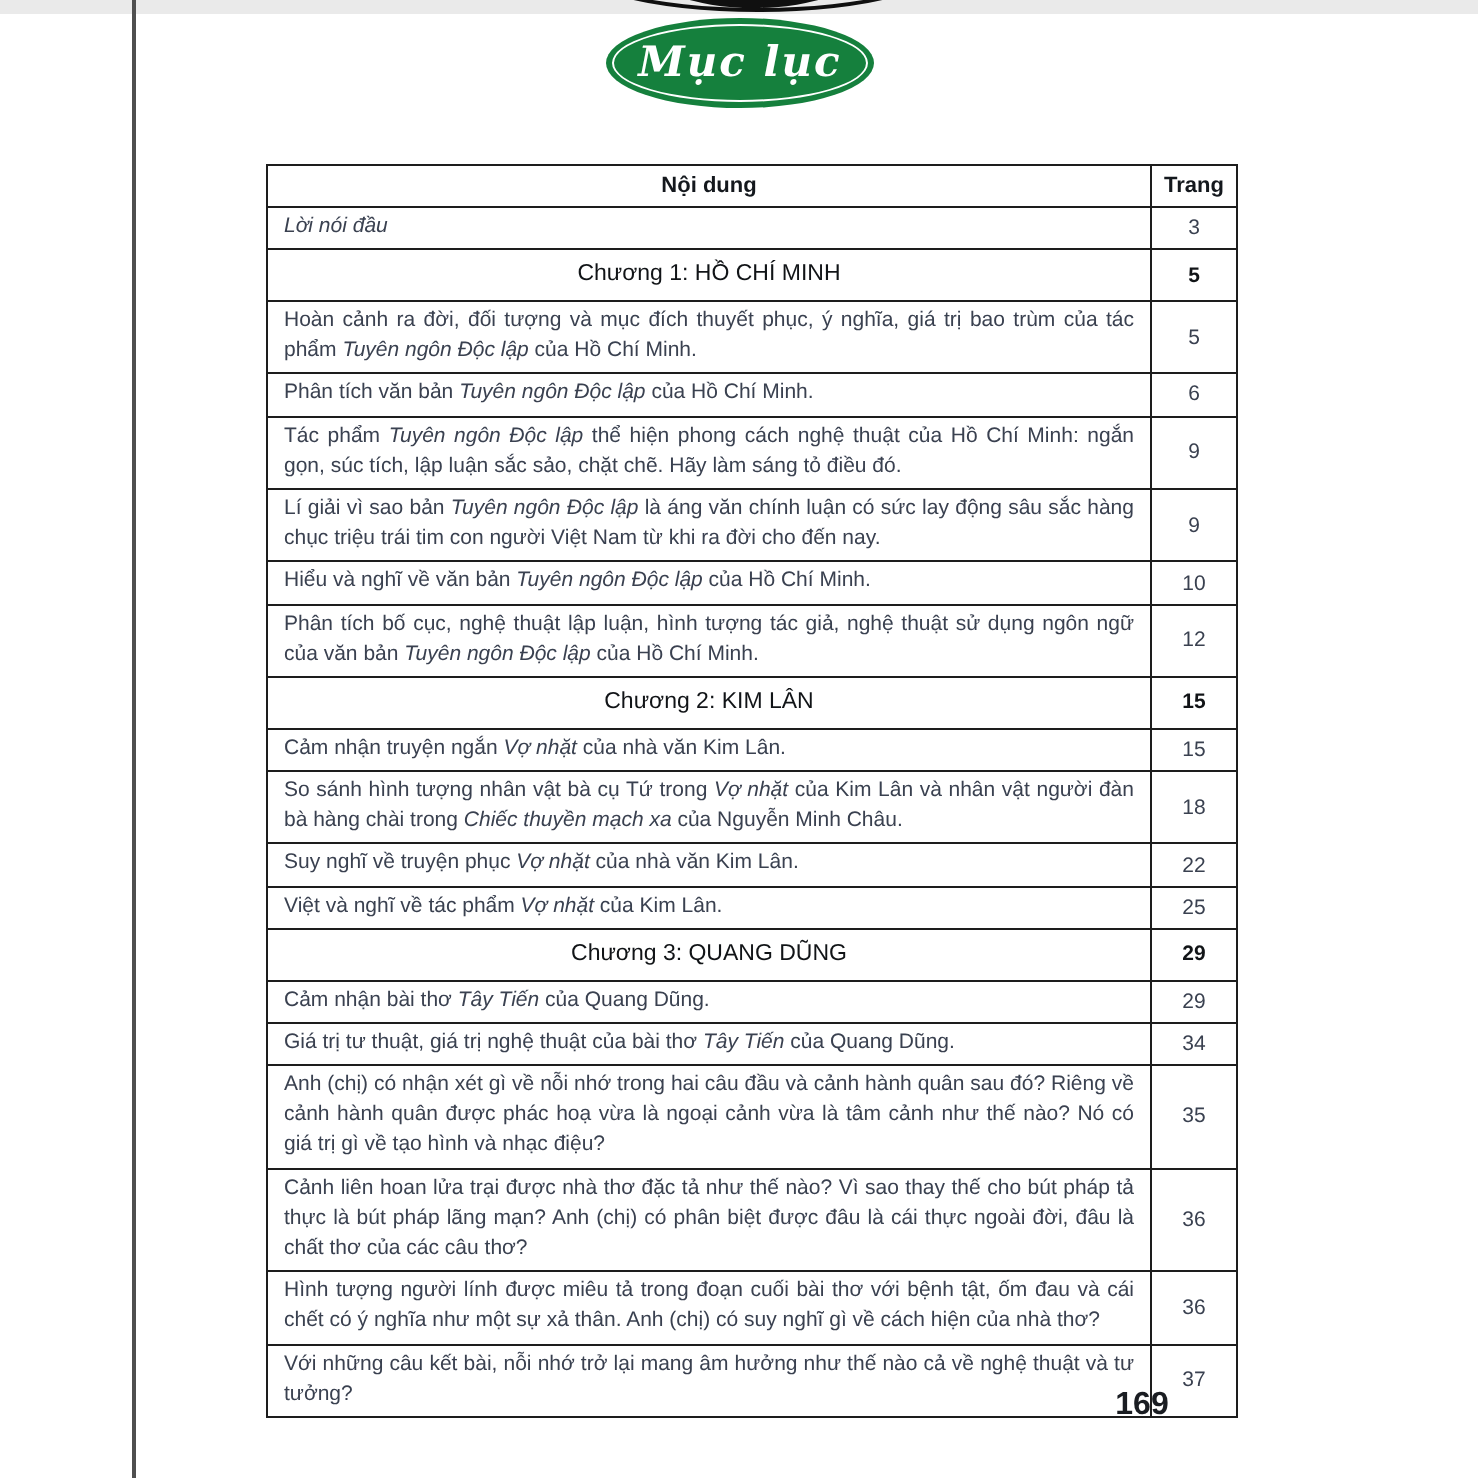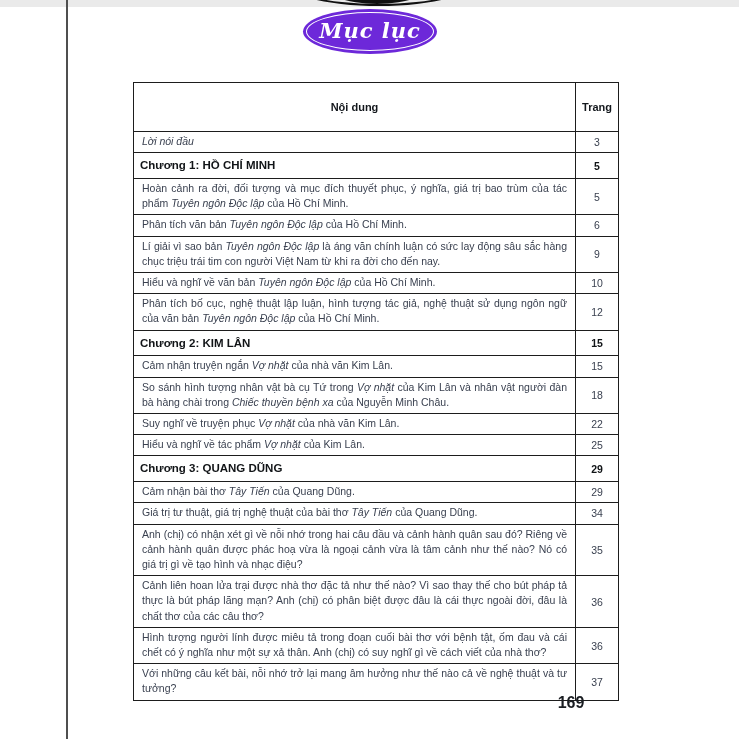--- a/index.html
+++ b/index.html
@@ -30,21 +30,21 @@
     position: absolute; left: 5px; top: -48px; width: 198px; height: 54px;
     border: 2px solid #101010; border-radius: 50%;
   }
   .top-arc-inner {
     position: absolute; left: 46px; top: -40px; width: 112px; height: 44px;
     border: 4px solid #101010; border-radius: 50%;
   }
   
   .badge {
     position: absolute; left: 303px; top: 9px; width: 134px; height: 45px;
-    background: #6d28d9; border-radius: 50%;
+    background: #15803d; border-radius: 50%;
     display: flex; align-items: center; justify-content: center;
   }
   .badge::before {
     content: ""; position: absolute; inset: 3px;
     border: 1.5px solid #ffffff; border-radius: 50%;
   }
   .badge-label {
     position: relative;
     color: #ffffff;
     font-family: "DejaVu Serif", serif;
@@ -59,34 +59,34 @@
     table-layout: fixed;
   }
   table.toc col.c-content { width: 442px; }
   table.toc col.c-page    { width: 43px;  }
   table.toc th, table.toc td {
     border: 1px solid #1d1d1d;
     vertical-align: middle;
   }
   table.toc th {
     font-size: 11px; font-weight: bold; color: #14181d;
-    text-align: center; padding: 18px 6px;
+    text-align: center; padding: 4px 6px;
   }
   td.cell-content {
     font-size: 10.5px; line-height: 1.45; color: #3a4150;
     text-align: justify; padding: 2px 8px 3px 8px;
   }
   td.cell-page {
     font-size: 10.5px; color: #3a4150;
     text-align: center; padding: 2px 2px;
   }
   tr.row-intro td.cell-content { font-style: italic; }
   tr.row-chapter td.cell-content {
-    font-size: 11.5px; font-weight: bold; color: #111417;
-    font-style: normal; padding: 4px 6px;
+    font-size: 11.5px; font-weight: normal; color: #111417;
+    text-align: center; font-style: normal; padding: 4px 6px;
   }
   tr.row-chapter td.cell-page { font-weight: bold; color: #111417; }
   td.cell-content em { font-style: italic; }
   
   .folio {
     position: absolute; left: 540px; top: 694px; width: 62px;
     text-align: center;
     font-size: 16px; font-weight: bold; color: #1a1d22;
   }
 </style>
@@ -127,49 +127,53 @@
       </tr>
       <tr class="row-item">
         <td class="cell-content"><span>Hoàn cảnh ra đời, đối tượng và mục đích thuyết phục, ý nghĩa, giá trị bao trùm của tác phẩm </span><em>Tuyên ngôn Độc lập</em><span> của Hồ Chí Minh.</span></td>
         <td class="cell-page">5</td>
       </tr>
       <tr class="row-item">
         <td class="cell-content"><span>Phân tích văn bản </span><em>Tuyên ngôn Độc lập</em><span> của Hồ Chí Minh.</span></td>
         <td class="cell-page">6</td>
       </tr>
       <tr class="row-item">
+        <td class="cell-content"><span>Tác phẩm </span><em>Tuyên ngôn Độc lập</em><span> thể hiện phong cách nghệ thuật của Hồ Chí Minh: ngắn gọn, súc tích, lập luận sắc sảo, chặt chẽ. Hãy làm sáng tỏ điều đó.</span></td>
+        <td class="cell-page">9</td>
+      </tr>
+      <tr class="row-item">
         <td class="cell-content"><span>Lí giải vì sao bản </span><em>Tuyên ngôn Độc lập</em><span> là áng văn chính luận có sức lay động sâu sắc hàng chục triệu trái tim con người Việt Nam từ khi ra đời cho đến nay.</span></td>
         <td class="cell-page">9</td>
       </tr>
       <tr class="row-item">
         <td class="cell-content"><span>Hiểu và nghĩ về văn bản </span><em>Tuyên ngôn Độc lập</em><span> của Hồ Chí Minh.</span></td>
         <td class="cell-page">10</td>
       </tr>
       <tr class="row-item">
         <td class="cell-content"><span>Phân tích bố cục, nghệ thuật lập luận, hình tượng tác giả, nghệ thuật sử dụng ngôn ngữ của văn bản </span><em>Tuyên ngôn Độc lập</em><span> của Hồ Chí Minh.</span></td>
         <td class="cell-page">12</td>
       </tr>
       <tr class="row-chapter">
         <td class="cell-content"><span>Chương 2: KIM LÂN</span></td>
         <td class="cell-page">15</td>
       </tr>
       <tr class="row-item">
         <td class="cell-content"><span>Cảm nhận truyện ngắn </span><em>Vợ nhặt</em><span> của nhà văn Kim Lân.</span></td>
         <td class="cell-page">15</td>
       </tr>
       <tr class="row-item">
-        <td class="cell-content"><span>So sánh hình tượng nhân vật bà cụ Tứ trong </span><em>Vợ nhặt</em><span> của Kim Lân và nhân vật người đàn bà hàng chài trong </span><em>Chiếc thuyền bệnh xa</em><span> của Nguyễn Minh Châu.</span></td>
+        <td class="cell-content"><span>So sánh hình tượng nhân vật bà cụ Tứ trong </span><em>Vợ nhặt</em><span> của Kim Lân và nhân vật người đàn bà hàng chài trong </span><em>Chiếc thuyền mạch xa</em><span> của Nguyễn Minh Châu.</span></td>
         <td class="cell-page">18</td>
       </tr>
       <tr class="row-item">
         <td class="cell-content"><span>Suy nghĩ về truyện phục </span><em>Vợ nhặt</em><span> của nhà văn Kim Lân.</span></td>
         <td class="cell-page">22</td>
       </tr>
       <tr class="row-item">
-        <td class="cell-content"><span>Hiểu và nghĩ về tác phẩm </span><em>Vợ nhặt</em><span> của Kim Lân.</span></td>
+        <td class="cell-content"><span>Việt và nghĩ về tác phẩm </span><em>Vợ nhặt</em><span> của Kim Lân.</span></td>
         <td class="cell-page">25</td>
       </tr>
       <tr class="row-chapter">
         <td class="cell-content"><span>Chương 3: QUANG DŨNG</span></td>
         <td class="cell-page">29</td>
       </tr>
       <tr class="row-item">
         <td class="cell-content"><span>Cảm nhận bài thơ </span><em>Tây Tiến</em><span> của Quang Dũng.</span></td>
         <td class="cell-page">29</td>
       </tr>
@@ -179,21 +183,21 @@
       </tr>
       <tr class="row-item">
         <td class="cell-content"><span>Anh (chị) có nhận xét gì về nỗi nhớ trong hai câu đầu và cảnh hành quân sau đó? Riêng về cảnh hành quân được phác hoạ vừa là ngoại cảnh vừa là tâm cảnh như thế nào? Nó có giá trị gì về tạo hình và nhạc điệu?</span></td>
         <td class="cell-page">35</td>
       </tr>
       <tr class="row-item">
         <td class="cell-content"><span>Cảnh liên hoan lửa trại được nhà thơ đặc tả như thế nào? Vì sao thay thế cho bút pháp tả thực là bút pháp lãng mạn? Anh (chị) có phân biệt được đâu là cái thực ngoài đời, đâu là chất thơ của các câu thơ?</span></td>
         <td class="cell-page">36</td>
       </tr>
       <tr class="row-item">
-        <td class="cell-content"><span>Hình tượng người lính được miêu tả trong đoạn cuối bài thơ với bệnh tật, ốm đau và cái chết có ý nghĩa như một sự xả thân. Anh (chị) có suy nghĩ gì về cách viết của nhà thơ?</span></td>
+        <td class="cell-content"><span>Hình tượng người lính được miêu tả trong đoạn cuối bài thơ với bệnh tật, ốm đau và cái chết có ý nghĩa như một sự xả thân. Anh (chị) có suy nghĩ gì về cách hiện của nhà thơ?</span></td>
         <td class="cell-page">36</td>
       </tr>
       <tr class="row-item">
         <td class="cell-content"><span>Với những câu kết bài, nỗi nhớ trở lại mang âm hưởng như thế nào cả về nghệ thuật và tư tưởng?</span></td>
         <td class="cell-page">37</td>
       </tr>
     </tbody>
 </table>
 
 <div class="folio">169</div>

